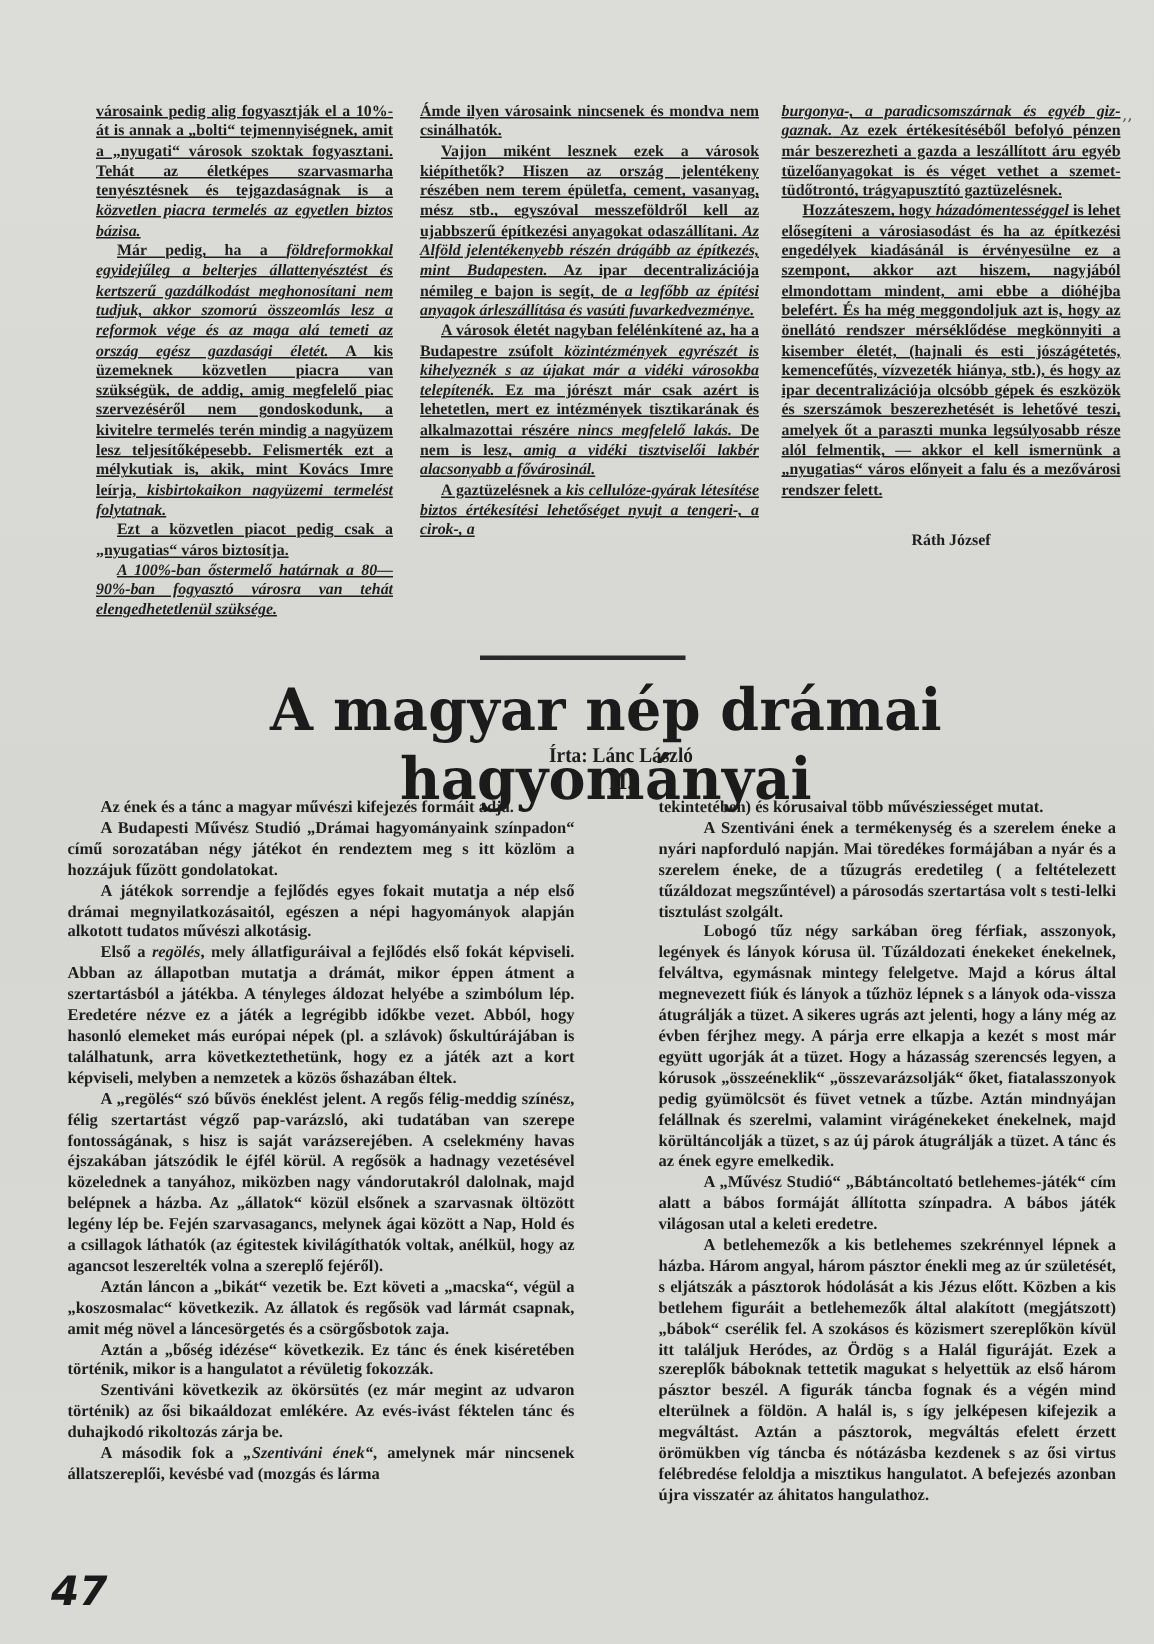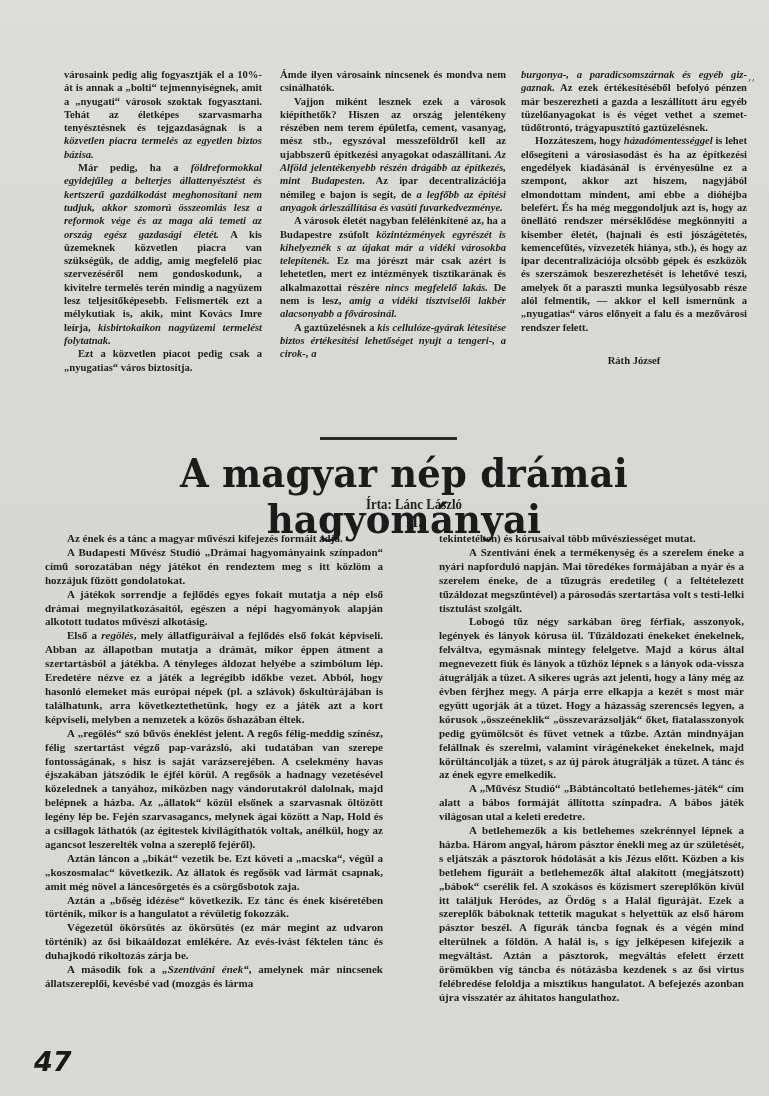--- a/index.html
+++ b/index.html
@@ -14,21 +14,21 @@
     position: absolute; left: 0; top: 0; width: 769px; height: 1096px;
     background: linear-gradient(180deg, #dcdcd9 0%, #d6d6d3 50%, #d9d9d6 100%);
   }
   .mark { position: absolute; right: 14px; top: 70px; font-size: 11px; color: #555; }
   .col {
     position: absolute; top: 68px;
     font-size: 10.6px; line-height: 13.3px;
     text-align: justify; font-weight: 600;
     font-family: "Liberation Serif", serif;
   }
-  .col p { margin: 0; text-indent: 14px; }
+  .col p { margin: 0; text-indent: 14px; text-decoration: underline; }
   .col p.noindent { text-indent: 0; }
   .col i { font-style: italic; }
   #c1 { left: 64px; width: 198px; }
   #c2 { left: 280px; width: 226px; }
   #c3 { left: 521px; width: 226px; }
   .sig { text-align: center; font-weight: 700; margin-top: 20px; }
 
   .rule { position: absolute; left: 320px; top: 437px; width: 137px; height: 3px; background: #2a2a2a; }
 
   .title {
@@ -69,20 +69,21 @@
 <body>
 
 <div class="page">
 
   <div class="mark">‚‚</div>
 
   <div class="col" id="c1">
     <p class="noindent"><span>városaink pedig alig fogyasztják el a 10%-át is annak a „bolti“ tejmennyiségnek, amit a „nyugati“ városok szoktak fogyasztani. Tehát az életképes szarvasmarha tenyésztésnek és tejgazdaságnak is a </span><i>közvetlen piacra termelés az egyetlen biztos bázisa.</i></p>
     <p><span>Már pedig, ha a </span><i>földreformokkal egyidejűleg a belterjes állattenyésztést és kertszerű gazdálkodást meghonosítani nem tudjuk, akkor szomorú összeomlás lesz a reformok vége és az maga alá temeti az ország egész gazdasági életét.</i><span> A kis üzemeknek közvetlen piacra van szükségük, de addig, amig megfelelő piac szervezéséről nem gondoskodunk, a kivitelre termelés terén mindig a nagyüzem lesz teljesítőképesebb. Felismerték ezt a mélykutiak is, akik, mint Kovács Imre leírja, </span><i>kisbirtokaikon nagyüzemi termelést folytatnak.</i></p>
     <p><span>Ezt a közvetlen piacot pedig csak a „nyugatias“ város biztosítja.</span></p>
+    <p><i>A 100%-ban őstermelő határnak a 80—90%-ban fogyasztó városra van tehát elengedhetetlenül szüksége.</i></p>
   </div>
 
   <div class="col" id="c2">
     <p class="noindent"><span>Ámde ilyen városaink nincsenek és mondva nem csinálhatók.</span></p>
     <p><span>Vajjon miként lesznek ezek a városok kiépíthetők? Hiszen az ország jelentékeny részében nem terem épületfa, cement, vasanyag, mész stb., egyszóval messzeföldről kell az ujabbszerű építkezési anyagokat odaszállítani. </span><i>Az Alföld jelentékenyebb részén drágább az építkezés, mint Budapesten.</i><span> Az ipar decentralizációja némileg e bajon is segít, de </span><i>a legfőbb az építési anyagok árleszállítása és vasúti fuvarkedvezménye.</i></p>
     <p><span>A városok életét nagyban felélénkítené az, ha a Budapestre zsúfolt </span><i>közintézmények egyrészét is kihelyeznék s az újakat már a vidéki városokba telepítenék.</i><span> Ez ma jórészt már csak azért is lehetetlen, mert ez intézmények tisztikarának és alkalmazottai részére </span><i>nincs megfelelő lakás.</i><span> De nem is lesz, </span><i>amig a vidéki tisztviselői lakbér alacsonyabb a fővárosinál.</i></p>
     <p><span>A gaztüzelésnek a </span><i>kis cellulóze-gyárak létesítése biztos értékesítési lehetőséget nyujt a tengeri-, a cirok-, a</i></p>
   </div>
 
   <div class="col" id="c3">
@@ -98,21 +99,21 @@
   <div class="part">II.</div>
 
   <div class="acol" id="a1">
     <p><span>Az ének és a tánc a magyar művészi kifejezés formáit adja.</span></p>
     <p><span>A Budapesti Művész Studió „Drámai hagyományaink színpadon“ című sorozatában négy játékot én rendeztem meg s itt közlöm a hozzájuk fűzött gondolatokat.</span></p>
     <p><span>A játékok sorrendje a fejlődés egyes fokait mutatja a nép első drámai megnyilatkozásaitól, egészen a népi hagyományok alapján alkotott tudatos művészi alkotásig.</span></p>
     <p><span>Első a </span><i>regölés</i><span>, mely állatfiguráival a fejlődés első fokát képviseli. Abban az állapotban mutatja a drámát, mikor éppen átment a szertartásból a játékba. A tényleges áldozat helyébe a szimbólum lép. Eredetére nézve ez a játék a legrégibb időkbe vezet. Abból, hogy hasonló elemeket más európai népek (pl. a szlávok) őskultúrájában is találhatunk, arra következtethetünk, hogy ez a játék azt a kort képviseli, melyben a nemzetek a közös őshazában éltek.</span></p>
     <p><span>A „regölés“ szó bűvös éneklést jelent. A regős félig-meddig színész, félig szertartást végző pap-varázsló, aki tudatában van szerepe fontosságának, s hisz is saját varázserejében. A cselekmény havas éjszakában játszódik le éjfél körül. A regősök a hadnagy vezetésével közelednek a tanyához, miközben nagy vándorutakról dalolnak, majd belépnek a házba. Az „állatok“ közül elsőnek a szarvasnak öltözött legény lép be. Fején szarvasagancs, melynek ágai között a Nap, Hold és a csillagok láthatók (az égitestek kivilágíthatók voltak, anélkül, hogy az agancsot leszerelték volna a szereplő fejéről).</span></p>
     <p><span>Aztán láncon a „bikát“ vezetik be. Ezt követi a „macska“, végül a „koszosmalac“ következik. Az állatok és regősök vad lármát csapnak, amit még növel a láncesörgetés és a csörgősbotok zaja.</span></p>
     <p><span>Aztán a „bőség idézése“ következik. Ez tánc és ének kiséretében történik, mikor is a hangulatot a révületig fokozzák.</span></p>
-    <p><span>Végezetül ökörsütés az ökörsütés (ez már megint az udvaron történik) az ősi bikaáldozat emlékére. Az evés-ivást féktelen tánc és duhajkodó rikoltozás zárja be.</span></p>
+    <p><span>Szentiváni következik az ökörsütés (ez már megint az udvaron történik) az ősi bikaáldozat emlékére. Az evés-ivást féktelen tánc és duhajkodó rikoltozás zárja be.</span></p>
     <p><span>A második fok a </span><i>„Szentiváni ének“</i><span>, amelynek már nincsenek állatszereplői, kevésbé vad (mozgás és lárma</span></p>
   </div>
 
   <div class="acol" id="a2">
     <p class="noindent"><span>tekintetében) és kórusaival több művésziességet mutat.</span></p>
     <p><span>A Szentiváni ének a termékenység és a szerelem éneke a nyári napforduló napján. Mai töredékes formájában a nyár és a szerelem éneke, de a tűzugrás eredetileg ( a feltételezett tűzáldozat megszűntével) a párosodás szertartása volt s testi-lelki tisztulást szolgált.</span></p>
     <p><span>Lobogó tűz négy sarkában öreg férfiak, asszonyok, legények és lányok kórusa ül. Tűzáldozati énekeket énekelnek, felváltva, egymásnak mintegy felelgetve. Majd a kórus által megnevezett fiúk és lányok a tűzhöz lépnek s a lányok oda-vissza átugrálják a tüzet. A sikeres ugrás azt jelenti, hogy a lány még az évben férjhez megy. A párja erre elkapja a kezét s most már együtt ugorják át a tüzet. Hogy a házasság szerencsés legyen, a kórusok „összeéneklik“ „összevarázsolják“ őket, fiatalasszonyok pedig gyümölcsöt és füvet vetnek a tűzbe. Aztán mindnyájan felállnak és szerelmi, valamint virágénekeket énekelnek, majd körültáncolják a tüzet, s az új párok átugrálják a tüzet. A tánc és az ének egyre emelkedik.</span></p>
     <p><span>A „Művész Studió“ „Bábtáncoltató betlehemes-játék“ cím alatt a bábos formáját állította színpadra. A bábos játék világosan utal a keleti eredetre.</span></p>
     <p><span>A betlehemezők a kis betlehemes szekrénnyel lépnek a házba. Három angyal, három pásztor énekli meg az úr születését, s eljátszák a pásztorok hódolását a kis Jézus előtt. Közben a kis betlehem figuráit a betlehemezők által alakított (megjátszott) „bábok“ cserélik fel. A szokásos és közismert szereplőkön kívül itt találjuk Heródes, az Ördög s a Halál figuráját. Ezek a szereplők báboknak tettetik magukat s helyettük az első három pásztor beszél. A figurák táncba fognak és a végén mind elterülnek a földön. A halál is, s így jelképesen kifejezik a megváltást. Aztán a pásztorok, megváltás efelett érzett örömükben víg táncba és nótázásba kezdenek s az ősi virtus felébredése feloldja a misztikus hangulatot. A befejezés azonban újra visszatér az áhitatos hangulathoz.</span></p>
   </div>

